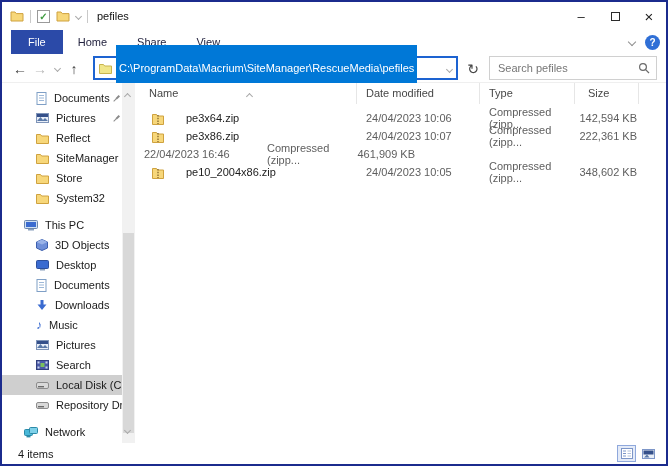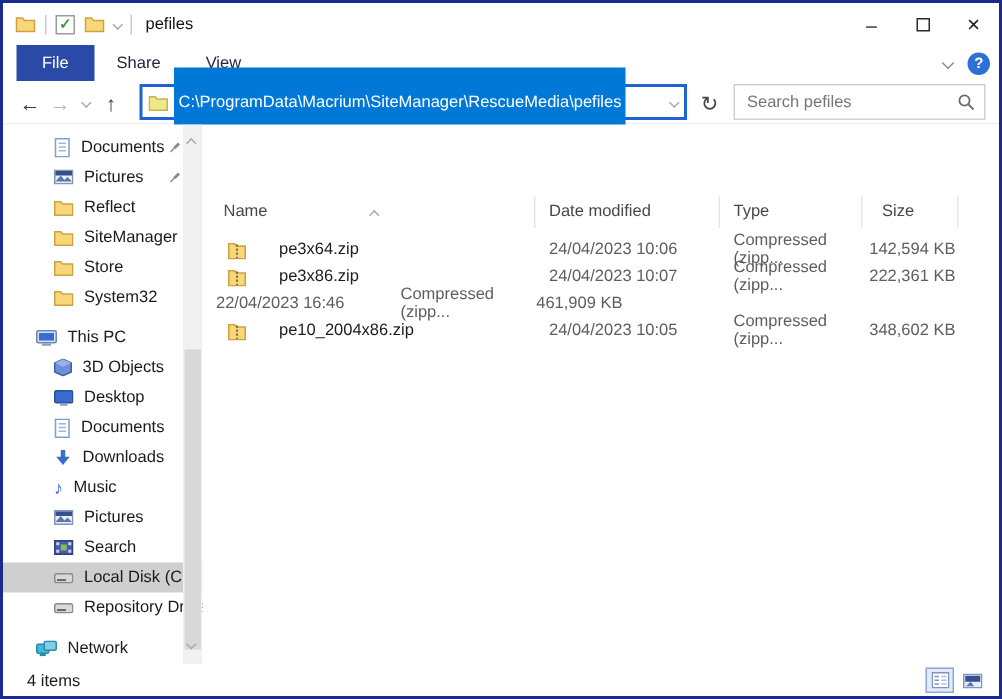--- a/index.html
+++ b/index.html
@@ -52,21 +52,21 @@
   .lvl2 { padding-left:34px; }
   .nav-item.selected { background:#cfcfcf; }
   .nav-gap { height:7px; }
   .pin { margin-left:auto; }
   .side-scroll { position:absolute; right:0; top:0; bottom:0; width:13px; background:#f1f1f1; }
   .side-scroll .arrow { position:absolute; left:3px; }
   .side-scroll .thumb { position:absolute; left:1px; width:11px; top:150px; height:200px; background:#d8d8d8; }
 
   
   .filearea { position:relative; flex:1; }
-  .list-header { display:flex; height:21px; color:#474747; position:relative;margin-top:48px; }
+  .list-header { display:flex; height:21px; color:#474747; position:relative; }
   .hcell { border-right:1px solid #e6e6e6; line-height:21px; }
   .h-name { width:222px; padding-left:14px; position:relative; }
   .h-date { width:123px; padding-left:9px; }
   .h-type { width:95px; padding-left:9px; }
   .h-size { width:64px; padding-left:13px; }
   .sort-chev { position:absolute; left:112px; top:2px; }
   .rows { margin-top:5px; }
   .frow { display:flex; height:18px; align-items:center; }
   .c-name { width:222px; padding-left:17px; display:flex; align-items:center; color:#1c1c1c;gap:16px; }
   .c-name .ico { margin-right:6px; display:inline-flex; }
@@ -113,20 +113,21 @@
           <span class="max-box"></span>
         </span>
       <span class="win-btn" style="font-size:15px;">
           <span>×</span>
         </span>
     </div>
   </div>
 
   <div class="ribbon">
     <span class="tab file">File</span>
+    <span class="tab">Home</span>
     <span class="tab">Share</span>
     <span class="tab">View</span>
     <div class="ribbon-right">
       <span class="chev down"></span>
       <span class="help-circle">?</span>
     </div>
   </div>
 
   <div class="toolbar">
     <span class="nav-glyph" style="left:8px; width:20px; color:#3b3b3b;">←</span>

